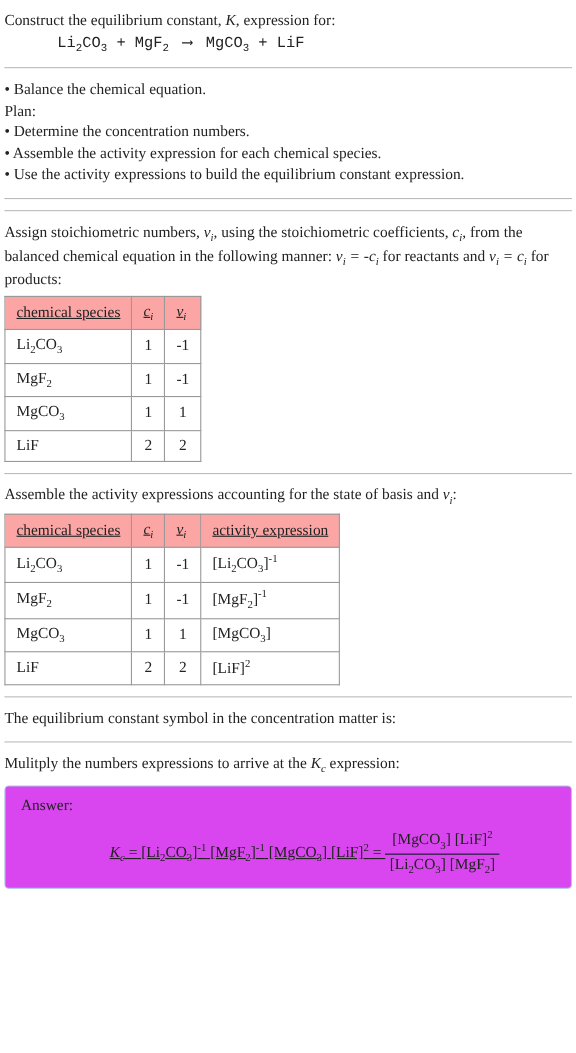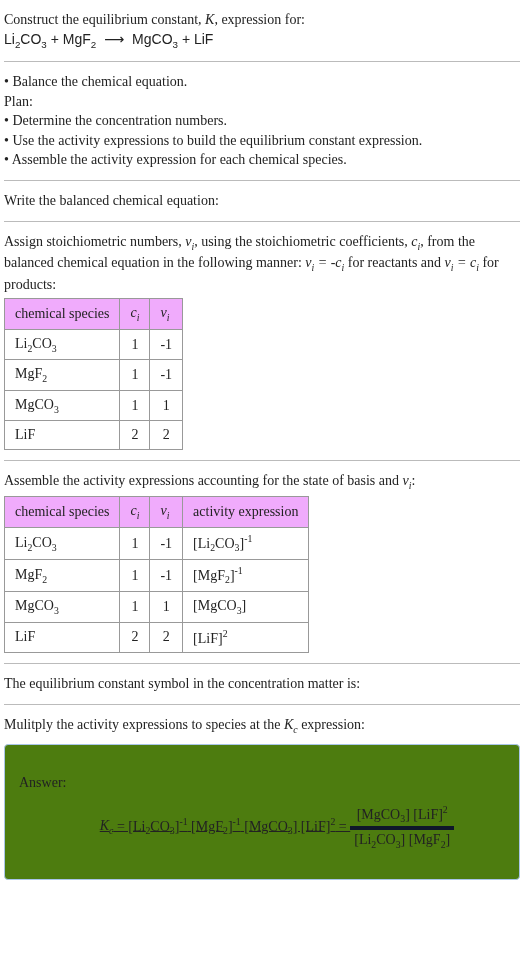--- a/index.html
+++ b/index.html
@@ -18,21 +18,22 @@
     }
     .section {
       margin-bottom: 8px;
     }
     hr {
       border: none;
       border-top: 1px solid #bbb;
       margin: 10px 0;
     }
     .formula {
-      font-family: Liberation Sans, sans-serif;
+      font-family: Liberation Mono, monospace;
+      margin-left: 48px;
     }
     sub {
       font-size: 0.7em;
       vertical-align: sub;
     }
     sup {
       font-size: 0.7em;
       vertical-align: super;
     }
     .arrow {
@@ -46,43 +47,44 @@
       border-collapse: collapse;
       margin-top: 4px;
     }
     table.data th, table.data td {
       border: 1px solid #999;
       padding: 4px 10px;
       text-align: left;
       font-weight: normal;
     }
     table.data th {
-      background: #f0abfc;
+      background: #fca5a5;
+      text-decoration: underline;
     }
     table.data td.center {
       text-align: center;
     }
     .answer-box {
-      background: #4d7c0f;
+      background: #d946ef;
       border: 1px solid #a9c5e8;
       border-radius: 4px;
-      padding: 28px 14px;
+      padding: 8px 14px;
       margin-top: 6px;
     }
     .answer-label {
       margin-bottom: 8px;
     }
     .frac {
       display: inline-block;
       vertical-align: middle;
       text-align: center;
     }
     .frac .num {
       display: block;
-      border-bottom: 4px solid #0f172a;
+      border-bottom: 1px solid #0f172a;
       padding: 0 4px;
     }
     .frac .den {
       display: block;
       padding: 0 4px;
     }
     .eq-line {
       text-align: center;
       margin-top: 10px;
       text-decoration: underline;
@@ -98,28 +100,27 @@
   <span>Construct the equilibrium constant, </span><span class="italic">K</span><span>, expression for:</span><br>
   <span class="formula">Li<sub>2</sub>CO<sub>3</sub> + MgF<sub>2</sub> <span class="arrow">⟶</span> MgCO<sub>3</sub> + LiF</span>
 </div>
 
 <hr>
 
 <div class="section">
   <div>• Balance the chemical equation.</div>
   <div>Plan:</div>
   <div>• Determine the concentration numbers.</div>
+  <div>• Assemble the activity expression for each chemical species.</div>
   <div>• Use the activity expressions to build the equilibrium constant expression.</div>
-  <div>• Assemble the activity expression for each chemical species.</div>
-</div>
-
-<hr>
-
-<div class="section">
-  <div>Write the balanced chemical equation:</div>
+</div>
+
+<hr>
+
+<div class="section">
 </div>
 
 <hr>
 
 <div class="section">
   <span>Assign stoichiometric numbers, </span><span class="italic">ν<sub>i</sub></span><span>, using the stoichiometric coefficients, </span><span class="italic">c<sub>i</sub></span><span>, from the balanced chemical equation in the following manner: </span><span class="italic">ν<sub>i</sub> = -c<sub>i</sub></span><span> for reactants and </span><span class="italic">ν<sub>i</sub> = c<sub>i</sub></span><span> for products:</span>
   
   <table class="data">
     <tbody>
         <tr>
@@ -194,21 +195,21 @@
 
 <hr>
 
 <div class="section">
   <div>The equilibrium constant symbol in the concentration matter is:</div>
 </div>
 
 <hr>
 
 <div class="section">
-  <span>Mulitply the activity expressions to species at the </span><span class="italic">K<sub>c</sub></span><span> expression:</span>
+  <span>Mulitply the numbers expressions to arrive at the </span><span class="italic">K<sub>c</sub></span><span> expression:</span>
 </div>
 
 <div class="answer-box">
   <div class="answer-label">Answer:</div>
   <div class="eq-line indent">
     <span class="italic">K<sub>c</sub></span> = [Li<sub>2</sub>CO<sub>3</sub>]<sup>-1</sup> [MgF<sub>2</sub>]<sup>-1</sup> [MgCO<sub>3</sub>] [LiF]<sup>2</sup> = 
     <span class="frac">
       <span class="num">[MgCO<sub>3</sub>] [LiF]<sup>2</sup></span>
       <span class="den">[Li<sub>2</sub>CO<sub>3</sub>] [MgF<sub>2</sub>]</span>
     </span>

